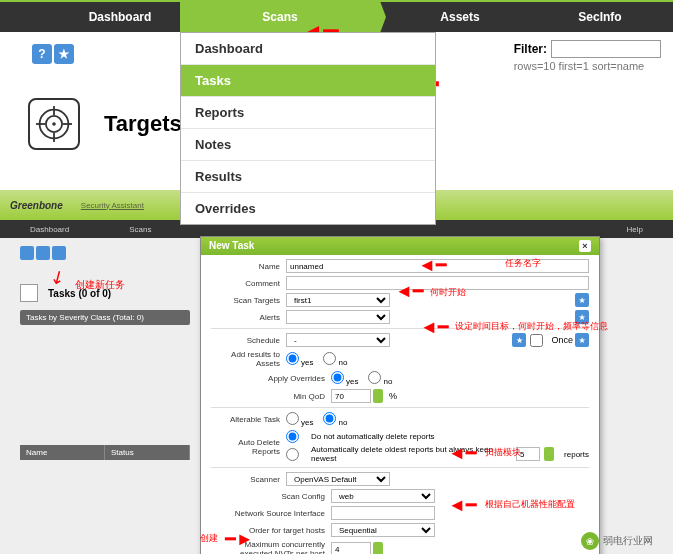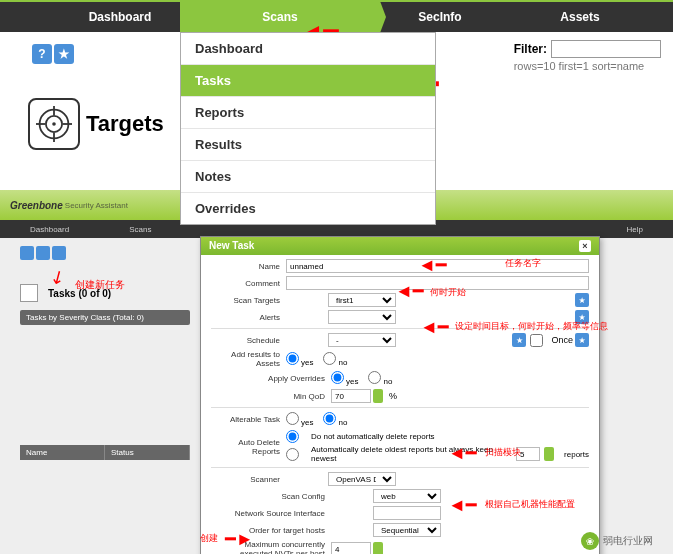--- a/index.html
+++ b/index.html
@@ -22,32 +22,32 @@
 
 .filter-area { position: absolute; right: 12px; top: 40px; text-align: left; font-size: 12px; }
 .filter-area .frow { display: flex; align-items: center; gap: 4px; }
 .filter-area input { border: 1px solid #999; height: 18px; width: 110px; font-size: 11px; padding: 0 3px; }
 .filter-area .sub { color: #777; font-size: 11px; margin-top: 2px; }
 
 .icons1 { position: absolute; left: 32px; top: 44px; display: flex; gap: 2px; }
 .sq-icon { width: 20px; height: 20px; border-radius: 3px; display: flex; align-items: center; justify-content: center; color: #fff; font-size: 12px; font-weight: bold; }
 .sq-blue { background: #4a90d9; }
 
-.targets { position: absolute; left: 28px; top: 98px; display: flex; align-items: center; gap: 6px; justify-content: flex-end; }
+.targets { position: absolute; left: 28px; top: 98px; display: flex; align-items: center; gap: 24px; justify-content: flex-end; }
 .target-icon { width: 52px; height: 52px; border: 2px solid #333; border-radius: 8px; display: flex; align-items: center; justify-content: center; }
 .target-icon svg { width: 36px; height: 36px; }
 .targets h2 { font-size: 22px; font-weight: bold; }
 
 .arrow-red { position: absolute; color: #f00; font-size: 24px; font-weight: bold; pointer-events: none; }
 
 
 .bottom { position: absolute; top: 190px; left: 0; width: 673px; height: 364px; }
 .greenbone-hdr { background: linear-gradient(#c5e086, #9dcc3c); height: 30px; display: flex; align-items: center; padding: 0 10px; font-size: 10px; color: #333; }
 .greenbone-hdr .logo { font-weight: bold; font-style: italic; }
-.greenbone-hdr .sub2 { font-size: 8px; opacity: 0.7; margin-left: 2px; }
+.greenbone-hdr .sub2 { font-size: 8px; opacity: 0.7; margin-left: 18px; text-decoration: underline; }
 .bottom-nav { background: #333; height: 18px; display: flex; }
 .bottom-nav .bn { color: #ccc; font-size: 8px; padding: 0 30px; display: flex; align-items: center; }
 
 .bottom-body { background: #eee; height: 316px; position: relative; }
 .left-side { position: absolute; left: 20px; top: 8px; width: 170px; }
 .left-side .mini-icons { display: flex; gap: 2px; }
 .mini-sq { width: 14px; height: 14px; background: #4a90d9; border-radius: 2px; }
 .left-side .tasks-h { font-size: 10px; font-weight: bold; margin-top: 24px; display: flex; align-items: center; gap: 10px; }
 .left-side .task-icon { width: 18px; height: 18px; background: #fff; border: 1px solid #999; }
 .left-side .sev-bar { background: #666; color: #fff; font-size: 8px; padding: 3px 6px; margin-top: 8px; border-radius: 2px; }
@@ -56,21 +56,21 @@
 .left-annot { color: #f00; font-size: 10px; position: absolute; }
 
 .modal { position: absolute; left: 200px; top: -2px; width: 400px; background: #fff; border: 1px solid #888; box-shadow: 2px 2px 6px rgba(0,0,0,.3); font-size: 9px; }
 .modal-title { background: linear-gradient(#9dcc3c, #7cb82f); color: #fff; font-weight: bold; padding: 3px 8px; display: flex; justify-content: space-between; font-size: 10px; }
 .modal-title .close { background: #fff; color: #333; width: 12px; height: 12px; display: flex; align-items: center; justify-content: center; border-radius: 2px; cursor: pointer; font-size: 9px; }
 .modal-body { padding: 4px 10px 2px 10px; }
 .frow2 { display: flex; align-items: center; margin-bottom: 3px; }
 .flabel { width: 75px; text-align: right; padding-right: 6px; color: #333; font-size: 8px; }
 .finput { flex: 1; }
 .finput input[type="text"], .finput select { width: 100%; border: 1px solid #bbb; height: 14px; font-size: 8px; padding: 0 3px; background: #fff; }
-.finput.half select, .finput.half input { width: 68px; margin-left: 42px; }
+.finput.half select, .finput.half input { width: 104px; }
 .star-btn { width: 14px; height: 14px; background: #4a90d9; border-radius: 2px; margin-left: 2px; display: inline-flex; align-items: center; justify-content: center; color: #fff; font-size: 8px; }
 .radio-row { display: flex; gap: 10px; font-size: 8px; align-items: center; }
 .radio-row input { margin-right: 2px; }
 .hr { border: none; border-top: 1px solid #ddd; margin: 4px 0; }
 .indent .flabel { width: 120px; }
 .num-box { display: flex; align-items: center; gap: 2px; }
 .num-box input { width: 40px; height: 14px; border: 1px solid #bbb; font-size: 8px; padding: 0 3px; }
 .spinner { width: 10px; height: 14px; background: #8cc63f; border-radius: 2px; }
 
 .red-annot { position: absolute; color: #f00; font-size: 9px; pointer-events: none; }
@@ -79,31 +79,31 @@
 .watermark { position: absolute; right: 20px; bottom: 4px; display: flex; align-items: center; gap: 4px; font-size: 10px; color: #666; }
 .watermark .wlogo { width: 18px; height: 18px; background: #7cb82f; border-radius: 50%; display: flex; align-items: center; justify-content: center; color: #fff; font-size: 10px; }
 </style>
 </head>
 <body>
 
 <div class="topbar">
   <div class="nav">
     <div class="nav-item nav-dash">Dashboard</div>
     <div class="nav-item nav-scans">Scans</div>
+    <div class="nav-item nav-assets">Assets</div>
     <div class="nav-item nav-secinfo">SecInfo</div>
-    <div class="nav-item nav-assets">Assets</div>
   </div>
 </div>
 
 <div class="dropdown">
   <div class="dd-item">Dashboard</div>
   <div class="dd-item active">Tasks</div>
   <div class="dd-item">Reports</div>
+  <div class="dd-item">Notes</div>
   <div class="dd-item">Results</div>
-  <div class="dd-item">Notes</div>
   <div class="dd-item">Overrides</div>
 </div>
 
 <div class="filter-area">
   <div class="frow">
     <b>Filter:</b>
     <input type="text" value="" style="">
   </div>
   <div class="sub">rows=10 first=1 sort=name</div>
 </div>

